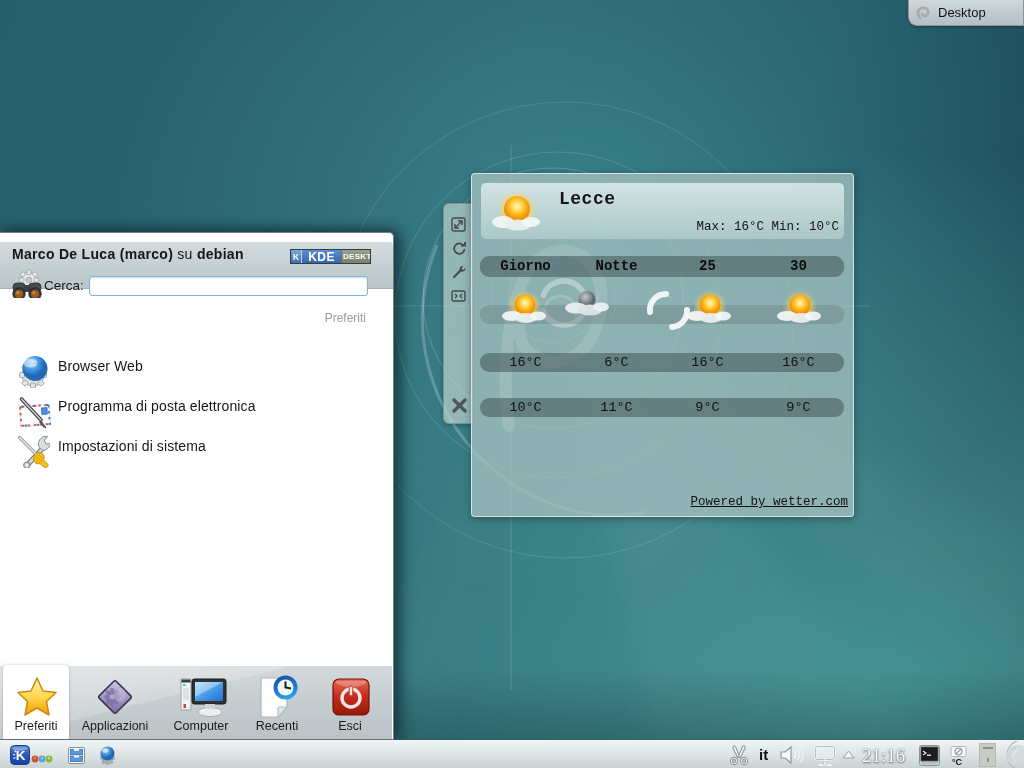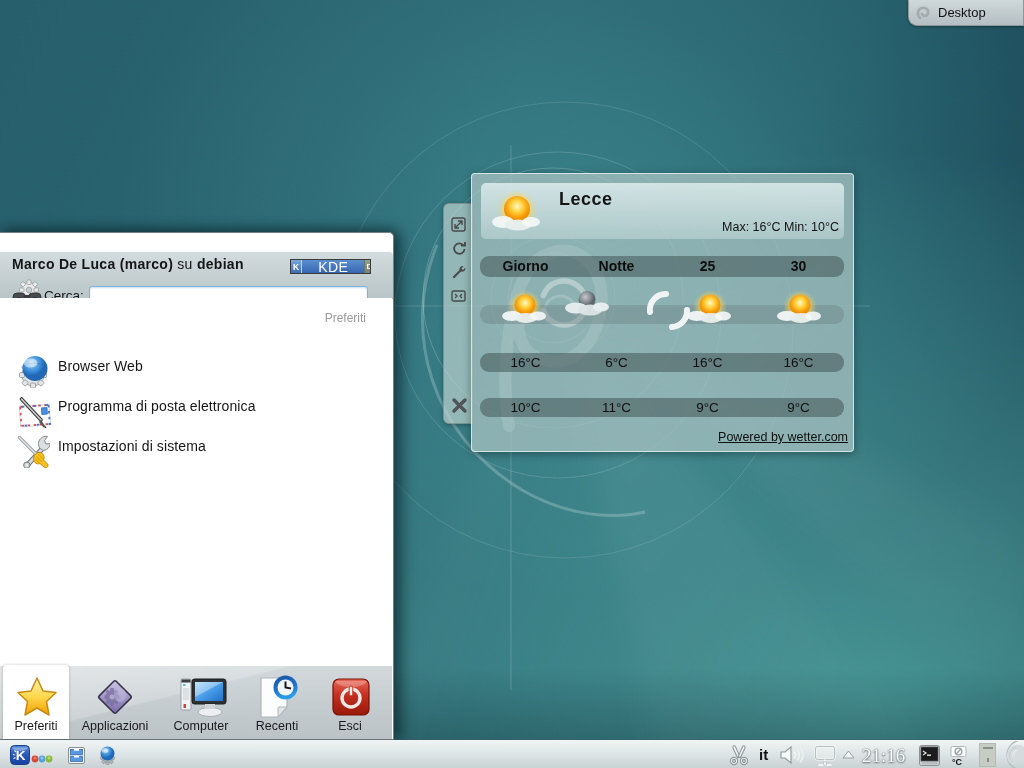--- a/index.html
+++ b/index.html
@@ -16,50 +16,50 @@
 #folderview { position:absolute; left:908px; top:0; width:116px; height:26px;
   background:linear-gradient(#cfd8da,#b4bfc3); border:1px solid #8d979b; border-top:none;
   border-radius:0 0 0 9px; box-shadow:0 1px 3px rgba(0,0,0,0.35); display:flex; align-items:center; }
 #folderview .txt { font-size:13px; color:#111; margin-left:6px; }
 
 
 #handle { position:absolute; left:443px; top:203px; width:30px; height:221px;
   background:rgba(196,214,210,0.66); border:1px solid rgba(110,130,128,0.65);
   border-radius:6px 0 0 6px; box-shadow:0 1px 4px rgba(0,0,0,0.3); }
 #handle svg { position:absolute; left:7px; }
-#weather { position:absolute; left:471px; top:173px; width:383px; height:279px;
+#weather { position:absolute; left:471px; top:173px; width:383px; height:344px;
   background:rgba(164,191,191,0.78); border:1px solid rgba(225,238,238,0.85);
-  border-radius:4px; box-shadow:0 2px 8px rgba(0,0,0,0.35); }
+  border-radius:4px; box-shadow:0 2px 8px rgba(0,0,0,0.35);font-family:Liberation Mono, monospace; }
 #whead { position:absolute; left:9px; top:9px; width:363px; height:56px;
   background:linear-gradient(rgba(228,240,240,0.8), rgba(196,218,218,0.55));
   border-radius:5px; }
 #whead .city { position:absolute; left:78px; top:6px; font-size:18px; letter-spacing:0.5px; font-weight:bold; color:#141414; }
 #whead .maxmin { position:absolute; right:5px; top:37px; font-size:12.5px; color:#141414; }
 .wrow { position:absolute; left:8px; width:364px; border-radius:9px; }
 .wcell { position:absolute; top:0; width:91px; text-align:center; }
 #wcols { top:82px; height:21px; background:rgba(68,86,88,0.55); }
 #wcols .wcell { font-weight:bold; font-size:14px; color:#0d0d0d; line-height:21px; }
 #wicons { top:131px; height:19px; background:rgba(105,123,125,0.38); }
 #wtemp1 { top:179px; height:19px; background:rgba(68,86,88,0.55); }
 #wtemp2 { top:224px; height:19px; background:rgba(68,86,88,0.55); }
 .temp { font-size:13.5px; color:#101010; line-height:19px; }
 #powered { position:absolute; right:5px; bottom:7px; font-size:12.5px; color:#101010; text-decoration:underline; }
 
 
 #kickoff { position:absolute; left:0px; top:232px; width:394px; height:508px;
   border:1px solid #767f82; border-left:none; border-radius:0 5px 0 0;
   box-shadow:8px 0px 14px rgba(5,25,32,0.5), 0 -4px 12px rgba(5,25,32,0.35); background:#fff; }
-#khead { position:absolute; left:0; top:18px; width:100%; height:48px;
+#khead { position:absolute; left:0; top:8px; width:100%; height:48px;
   background:linear-gradient(#d3dcde,#b9c5c8); border-radius:0 4px 0 0; border-bottom:1px solid #a8b2b5; box-shadow:inset 0 1px 0 rgba(255,255,255,0.85);text-align:right; }
 #ktitle { position:absolute; left:12px; top:5px; font-size:14px; letter-spacing:0.3px; color:#161616; }
 #kbadge { position:absolute; left:290px; top:8px; width:81px; height:15px; display:flex; border:1px solid #3a3a3a; background:#6a7466; overflow:hidden; }
 #kbadge .b0 { background:linear-gradient(#7aa8e0,#3c6cb4); color:#fff; font-size:8.5px; font-weight:bold;
   padding:0 2px; display:flex; align-items:center; border-right:1px solid #d0d4d4; }
-#kbadge .b1 { background:linear-gradient(#5b8fd0,#3766b0); color:#fff; font-size:14px; font-weight:normal;
-  padding:0 16px; letter-spacing:0.5px; display:flex; align-items:center; }
+#kbadge .b1 { background:linear-gradient(#5b8fd0,#3766b0); color:#fff; font-size:12px; font-weight:bold;
+  padding:0 6px; letter-spacing:0.5px; display:flex; align-items:center; }
 #kbadge .b2 { background:linear-gradient(#94a08f,#77836f); color:#fff; font-size:8px; font-weight:bold;
   padding:0 1px; letter-spacing:0.3px; display:flex; align-items:center; margin-left:1px; flex:1; justify-content:center; }
 #ksearchlbl { position:absolute; left:44px; top:37px; font-size:13.5px; color:#161616; }
 #kinput { position:absolute; left:89px; top:35px; width:279px; height:20px; background:#fff;
   border:1px solid #7fb4dd; border-radius:3px; box-shadow:inset 0 1px 2px rgba(120,170,210,0.4); }
 #kbody { position:absolute; left:0; top:65px; width:392px; height:370px; background:#fff; }
 #kpref { position:absolute; right:26px; top:13px; font-size:12px; color:#9a9a9a; }
 .kitem { position:absolute; left:0; width:100%; height:40px;margin-top:24px; }
 .kitem .ico { position:absolute; left:16px; top:3px; }
 .kitem .lbl { position:absolute; left:58px; top:50%; margin-top:-13px; font-size:14px; letter-spacing:0.1px; color:#161616; }

